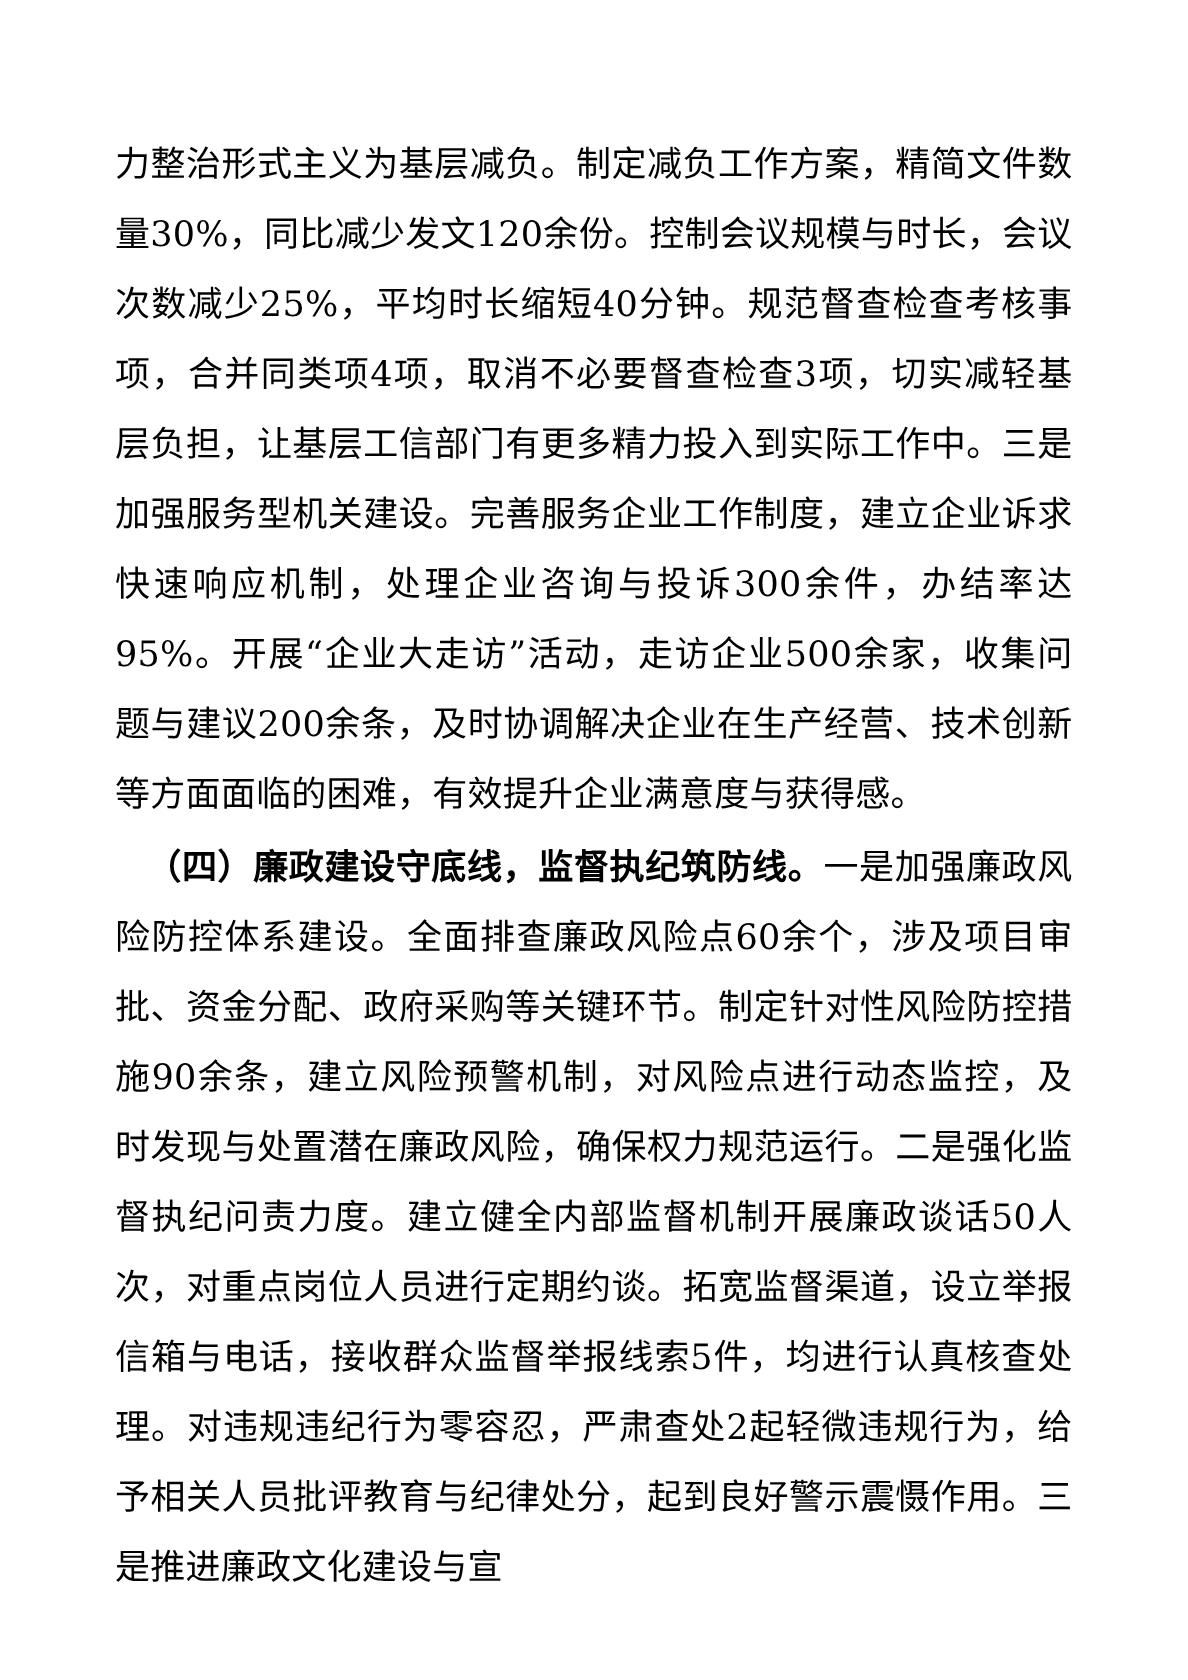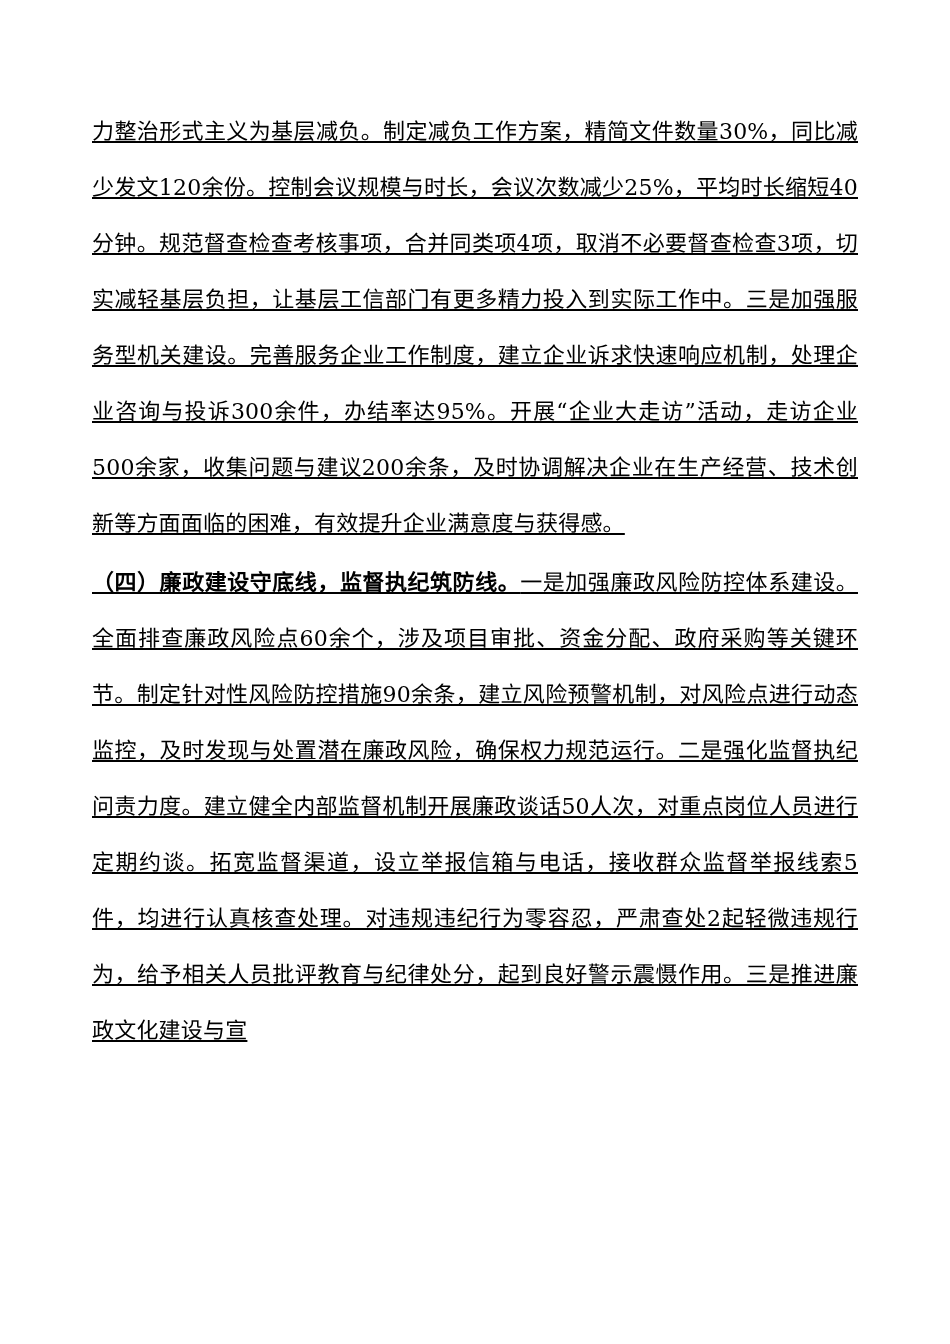--- a/index.html
+++ b/index.html
@@ -17,39 +17,39 @@
   }
   .page {
     position: relative;
     width: 950px;
     height: 1344px;
     box-sizing: border-box;
     padding: 104px 92px 40px 92px;
     background: #ffffff;
   }
   .doc-body {
-    font-size: 22px;
+    font-size: 28px;
     line-height: 56px;
     text-align: justify;
     text-justify: inter-ideograph;
     letter-spacing: 0.2px;
-    text-decoration: underline;
   }
   p.para {
     margin: 0 0 0 0;
     text-indent: 0;
   }
   p.para + p.para {
     margin-top: 2px;
   }
   .indent {
     text-indent: 2em;
   }
   .bold-head {
     font-weight: bold;
+    margin-left: 25px;
   }
   
   span[data-bind] {
     display: inline;
   }
 </style>
 </head>
 <body>
 
 <div class="page">

